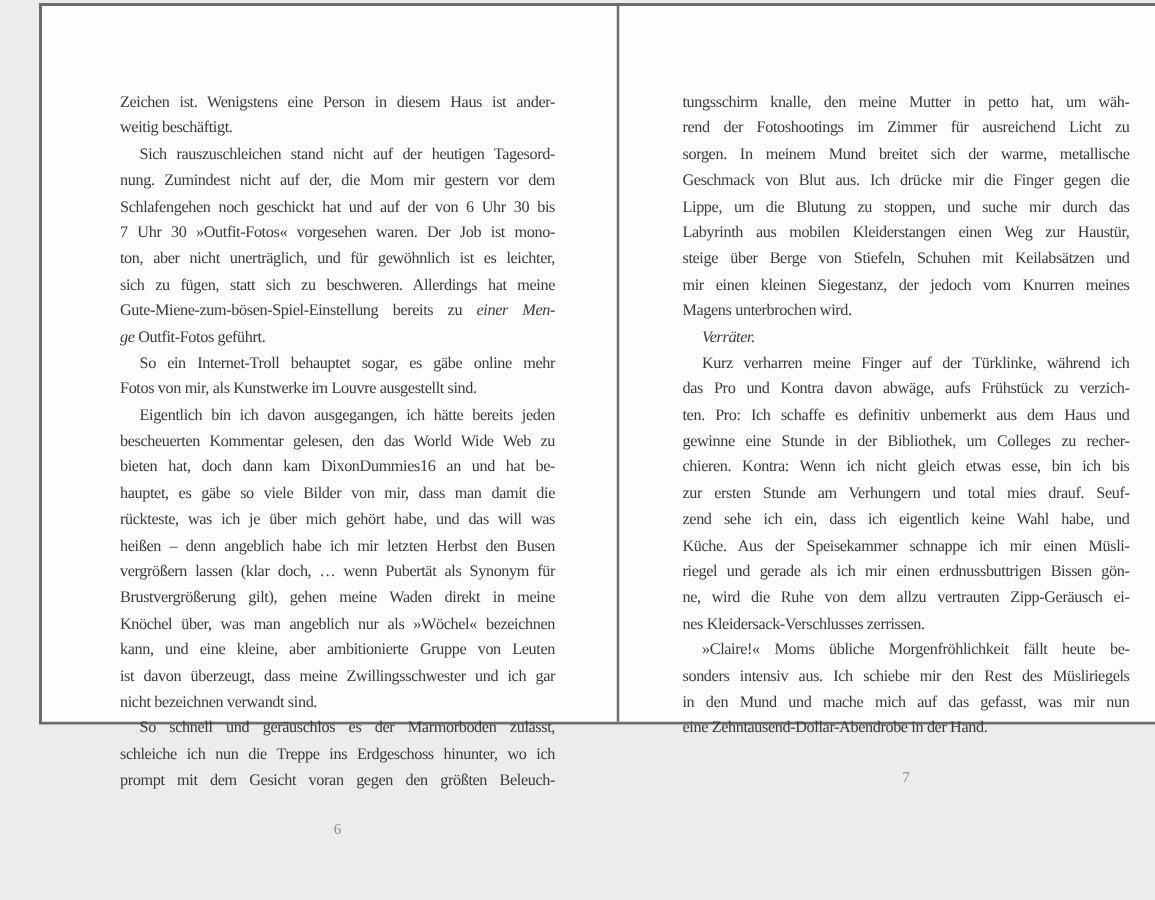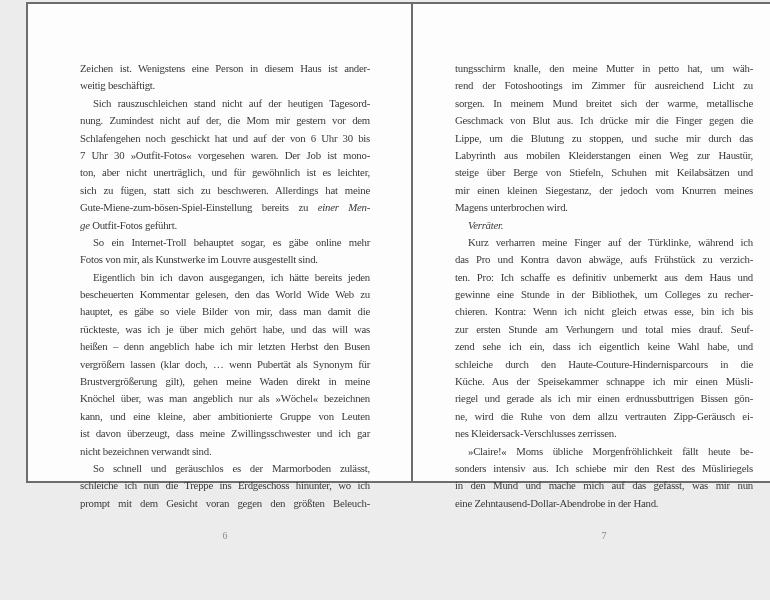--- a/index.html
+++ b/index.html
@@ -91,20 +91,21 @@
         <div class="line"><span>Schlafengehen noch geschickt hat und auf der von 6 Uhr 30 bis</span></div>
         <div class="line"><span>7 Uhr 30 »Outfit-Fotos« vorgesehen waren. Der Job ist mono-</span></div>
         <div class="line"><span>ton, aber nicht unerträglich, und für gewöhnlich ist es leichter,</span></div>
         <div class="line"><span>sich zu fügen, statt sich zu beschweren. Allerdings hat meine</span></div>
         <div class="line"><span>Gute-Miene-zum-bösen-Spiel-Einstellung bereits zu </span><i>einer Men-</i></div>
         <div class="line end"><i>ge</i><span> Outfit-Fotos geführt.</span></div>
         <div class="line indent"><span>So ein Internet-Troll behauptet sogar, es gäbe online mehr</span></div>
         <div class="line end"><span>Fotos von mir, als Kunstwerke im Louvre ausgestellt sind.</span></div>
         <div class="line indent"><span>Eigentlich bin ich davon ausgegangen, ich hätte bereits jeden</span></div>
         <div class="line"><span>bescheuerten Kommentar gelesen, den das World Wide Web zu</span></div>
+        <div class="line"><span>bieten hat, doch dann kam DixonDummies16 an und hat be-</span></div>
         <div class="line"><span>hauptet, es gäbe so viele Bilder von mir, dass man damit die</span></div>
         <div class="line"><span>rückteste, was ich je über mich gehört habe, und das will was</span></div>
         <div class="line"><span>heißen – denn angeblich habe ich mir letzten Herbst den Busen</span></div>
         <div class="line"><span>vergrößern lassen (klar doch, … wenn Pubertät als Synonym für</span></div>
         <div class="line"><span>Brustvergrößerung gilt), gehen meine Waden direkt in meine</span></div>
         <div class="line"><span>Knöchel über, was man angeblich nur als »Wöchel« bezeichnen</span></div>
         <div class="line"><span>kann, und eine kleine, aber ambitionierte Gruppe von Leuten</span></div>
         <div class="line"><span>ist davon überzeugt, dass meine Zwillingsschwester und ich gar</span></div>
         <div class="line end"><span>nicht bezeichnen verwandt sind.</span></div>
         <div class="line indent"><span>So schnell und geräuschlos es der Marmorboden zulässt,</span></div>
@@ -130,21 +131,20 @@
         <div class="line"><span>mir einen kleinen Siegestanz, der jedoch vom Knurren meines</span></div>
         <div class="line end"><span>Magens unterbrochen wird.</span></div>
         <div class="line indent end"><i>Verräter.</i></div>
         <div class="line indent"><span>Kurz verharren meine Finger auf der Türklinke, während ich</span></div>
         <div class="line"><span>das Pro und Kontra davon abwäge, aufs Frühstück zu verzich-</span></div>
         <div class="line"><span>ten. Pro: Ich schaffe es definitiv unbemerkt aus dem Haus und</span></div>
         <div class="line"><span>gewinne eine Stunde in der Bibliothek, um Colleges zu recher-</span></div>
         <div class="line"><span>chieren. Kontra: Wenn ich nicht gleich etwas esse, bin ich bis</span></div>
         <div class="line"><span>zur ersten Stunde am Verhungern und total mies drauf. Seuf-</span></div>
         <div class="line"><span>zend sehe ich ein, dass ich eigentlich keine Wahl habe, und</span></div>
-        <div class="line"><span>schleiche durch den Haute-Couture-Hindernisparcours in die</span></div>
         <div class="line"><span>Küche. Aus der Speisekammer schnappe ich mir einen Müsli-</span></div>
         <div class="line"><span>riegel und gerade als ich mir einen erdnussbuttrigen Bissen gön-</span></div>
         <div class="line"><span>ne, wird die Ruhe von dem allzu vertrauten Zipp-Geräusch ei-</span></div>
         <div class="line end"><span>nes Kleidersack-Verschlusses zerrissen.</span></div>
         <div class="line indent"><span>»Claire!« Moms übliche Morgenfröhlichkeit fällt heute be-</span></div>
         <div class="line"><span>sonders intensiv aus. Ich schiebe mir den Rest des Müsliriegels</span></div>
         <div class="line"><span>in den Mund und mache mich auf das gefasst, was mir nun</span></div>
         <div class="line end"><span>eine Zehntausend-Dollar-Abendrobe in der Hand.</span></div>
       </div>
     <div class="textcol">

